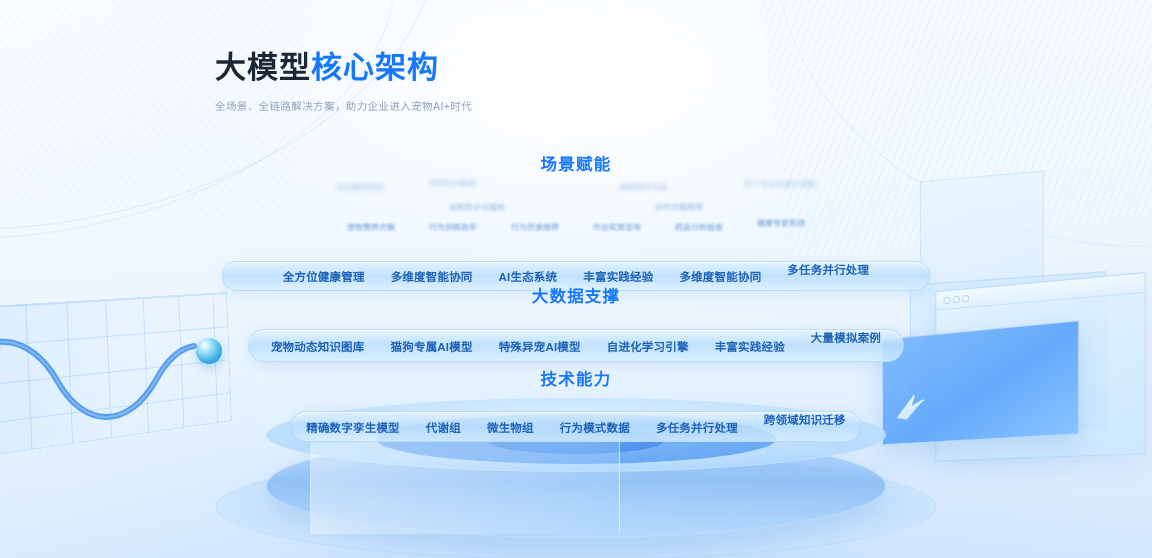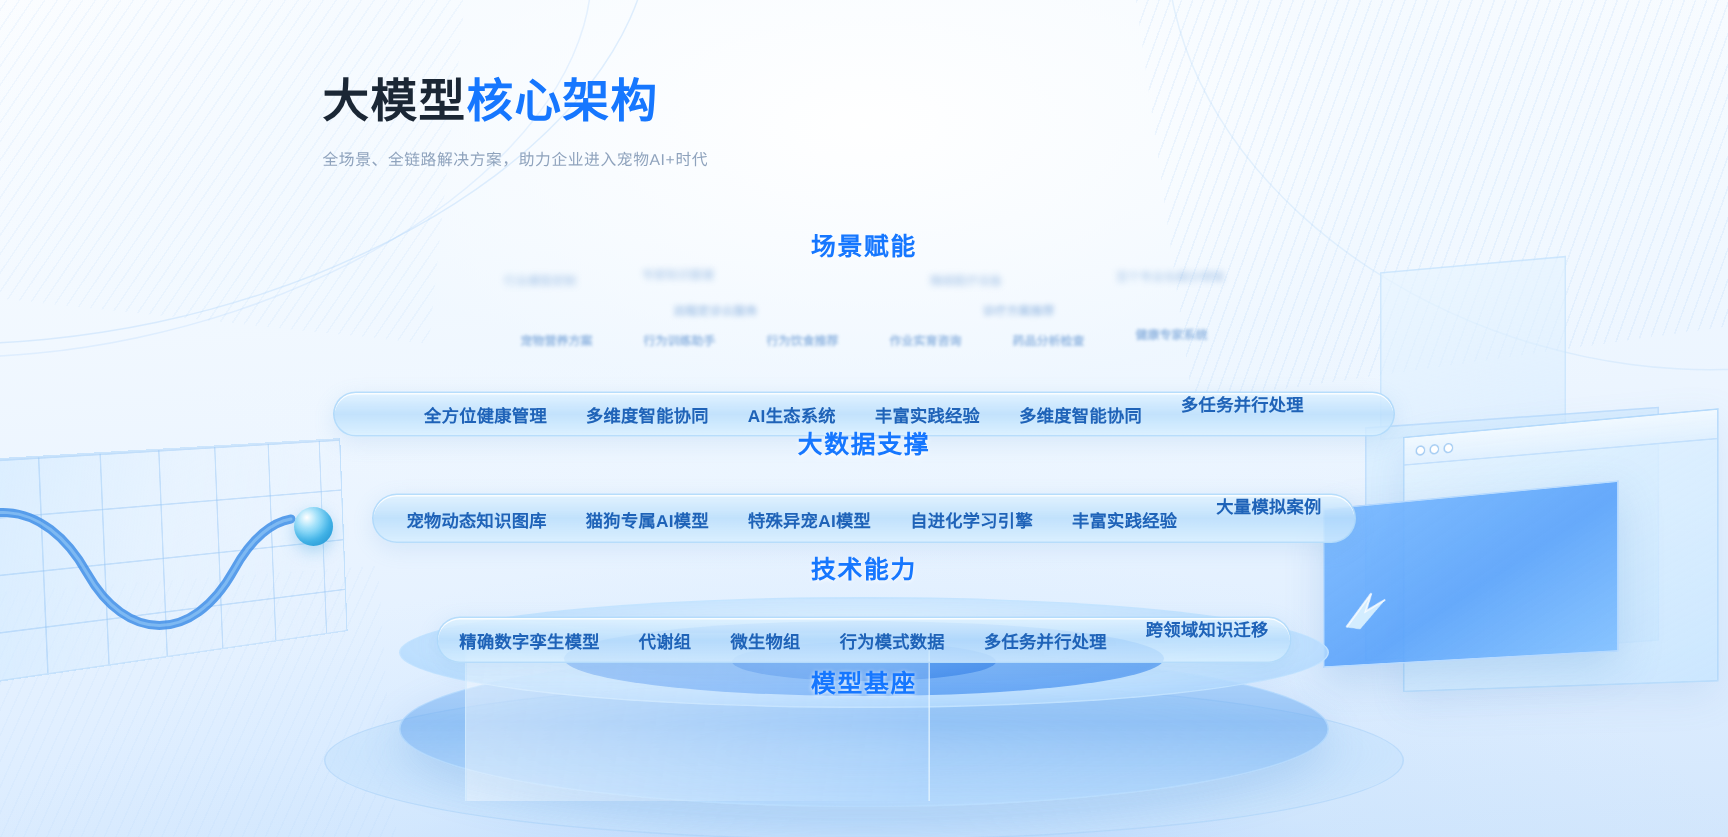--- a/index.html
+++ b/index.html
@@ -290,16 +290,15 @@
         <span>猫狗专属AI模型</span>
         <span>特殊异宠AI模型</span>
         <span>自进化学习引擎</span>
         <span>丰富实践经验</span>
         <span style="position:relative;top:-9px;">大量模拟案例</span>
       </div>
     </div>
   </div>
 
   <div class="layer" id="sec-model">
-    <div class="layer-title">模型基座</div>
   </div>
 
 </div>
 
 </body></html>

